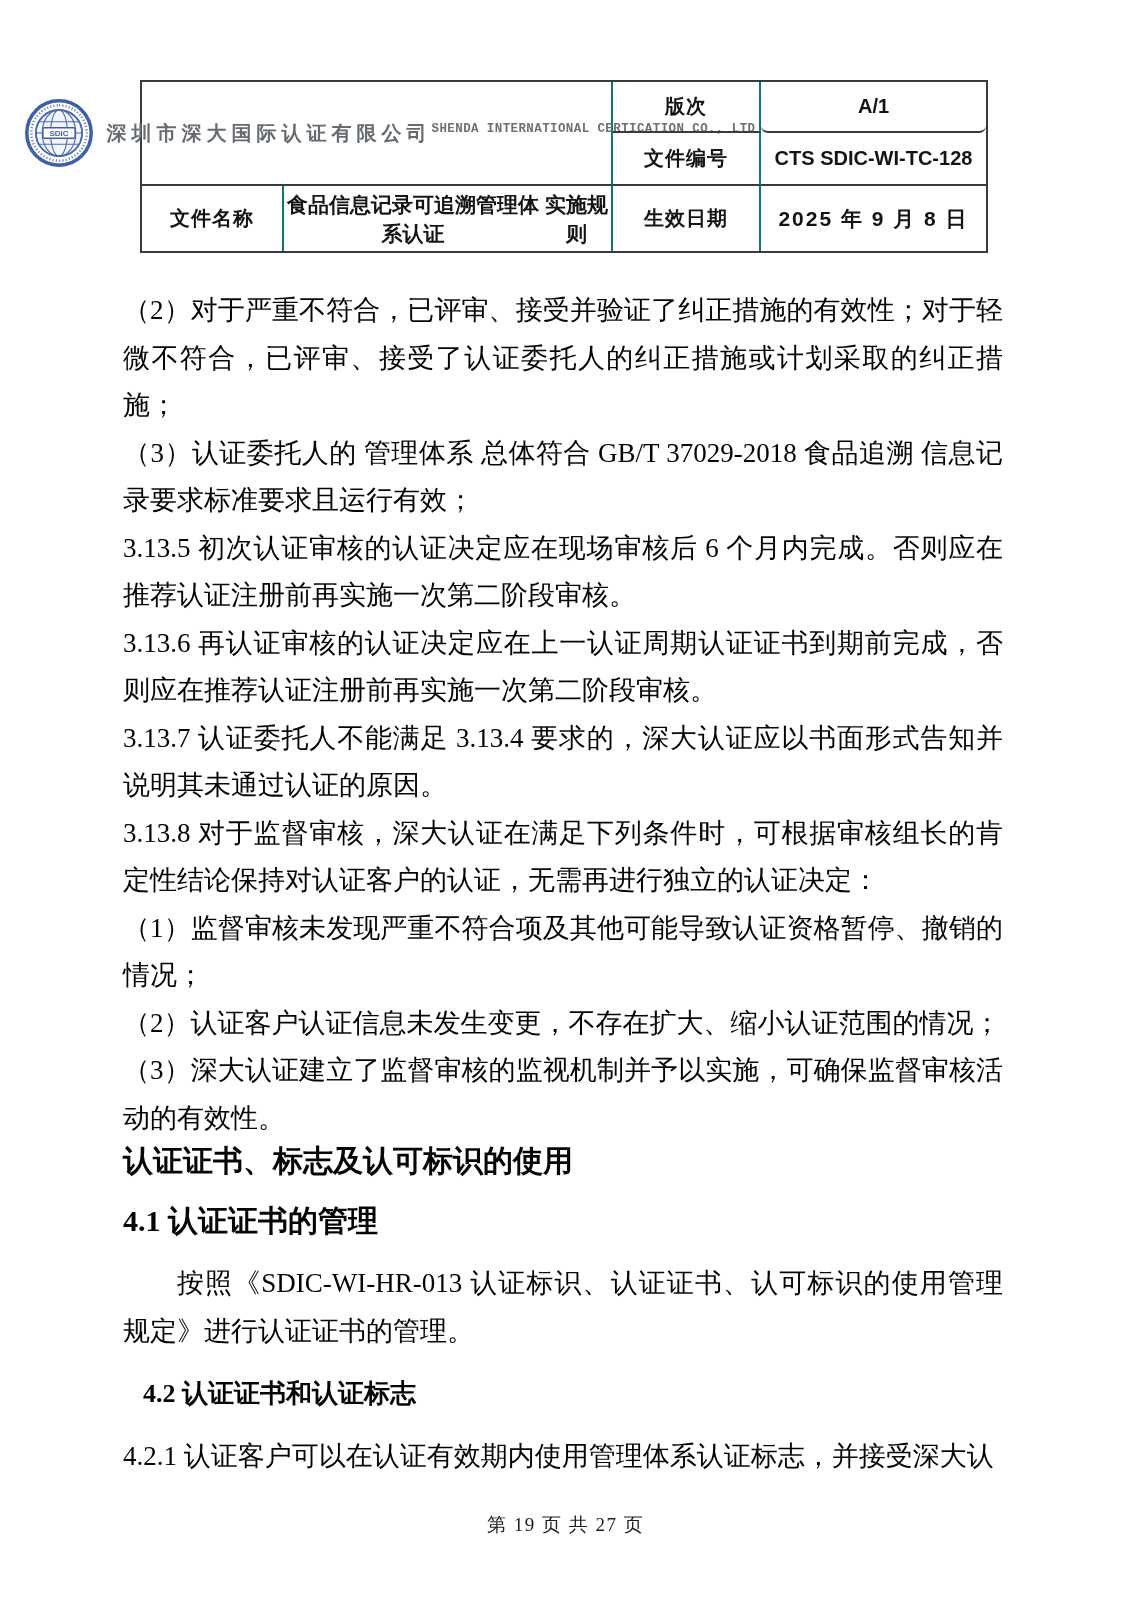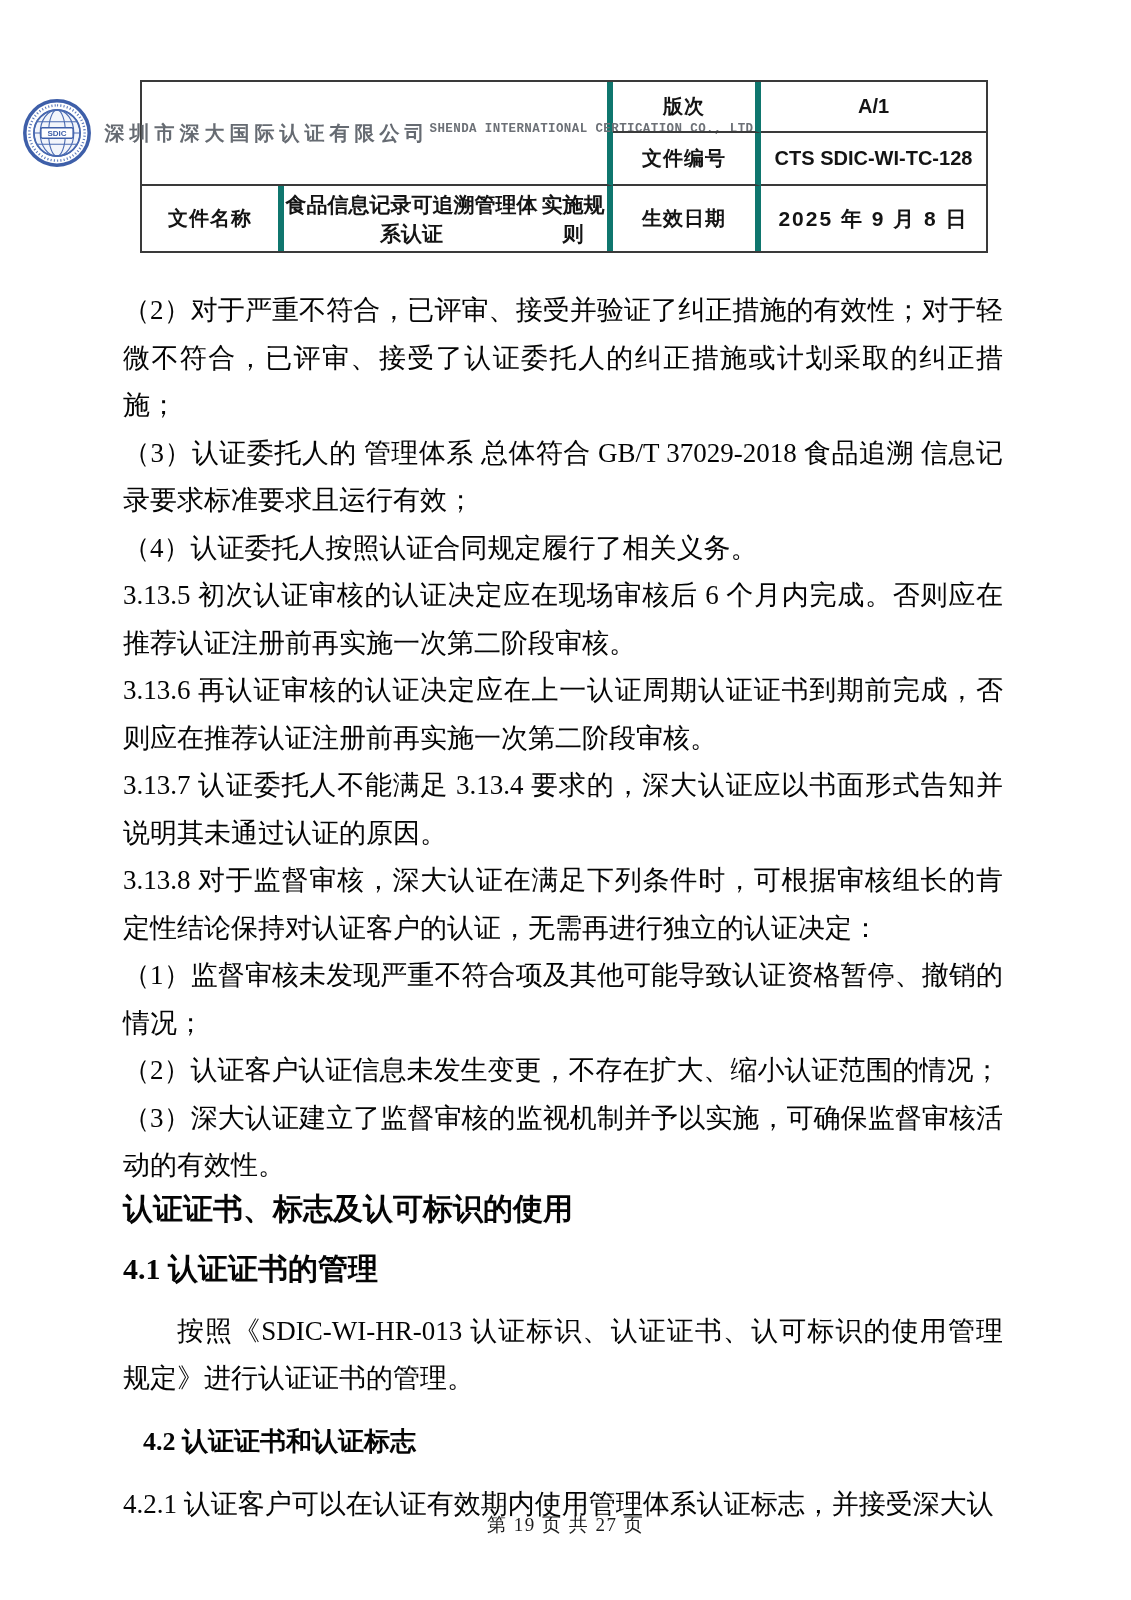--- a/index.html
+++ b/index.html
@@ -28,25 +28,25 @@
     background: #fff;
     font-family: "Liberation Sans", "DejaVu Sans", sans-serif;
   }
   .ht .cell {
     display: flex;
     align-items: center;
     justify-content: center;
     font-weight: 700;
     color: #141414;
   }
-  .br { border-right: 6px solid #0f766e; }
+  .br { border-right: 2px solid #0f766e; }
   .bb { border-bottom: 2px solid #3a3a3a; }
   .cell-logo { grid-area: 1 / 1 / 3 / 3; justify-content: flex-start; padding-left: 26px; gap: 13px; }
   .cell-ver-l { grid-area: 1 / 3 / 2 / 4; }
-  .cell-ver-v { grid-area: 1 / 4 / 2 / 5; }
+  .cell-ver-v { grid-area: 1 / 4 / 2 / 5; border-radius: 7px; }
   .cell-num-l { grid-area: 2 / 3 / 3 / 4; }
   .cell-num-v { grid-area: 2 / 4 / 3 / 5; }
   .cell-name-l { grid-area: 3 / 1 / 4 / 2; }
   .cell-name-v { grid-area: 3 / 2 / 4 / 3; flex-direction: row; line-height: 29px; }
   .cell-date-l { grid-area: 3 / 3 / 4 / 4; }
   .cell-date-v { grid-area: 3 / 4 / 4 / 5; }
   .hlabel { font-size: 20px; letter-spacing: 1px; }
   .hvalue { font-size: 20px; }
   .doc-title-line { font-size: 21px; font-weight: 700; text-align: center; }
   .date-value { font-size: 21px; letter-spacing: 2px; }
@@ -159,21 +159,20 @@
       <span class="doc-title-line">实施规则</span>
     </div>
 
     <div class="cell cell-date-l br hlabel">生效日期</div>
     <div class="cell cell-date-v date-value">2025 年 9 月 8 日</div>
   </div>
 
   <div class="content">
     <p class="para">（2）对于严重不符合，已评审、接受并验证了纠正措施的有效性；对于轻微不符合，已评审、接受了认证委托人的纠正措施或计划采取的纠正措施；</p>
     <p class="para">（3）认证委托人的 管理体系 总体符合 GB/T 37029-2018 食品追溯 信息记录要求标准要求且运行有效；</p>
-    <p class="para">（4）认证委托人按照认证合同规定履行了相关义务。</p>
     <p class="para">3.13.5 初次认证审核的认证决定应在现场审核后 6 个月内完成。否则应在推荐认证注册前再实施一次第二阶段审核。</p>
     <p class="para">3.13.6 再认证审核的认证决定应在上一认证周期认证证书到期前完成，否则应在推荐认证注册前再实施一次第二阶段审核。</p>
     <p class="para">3.13.7 认证委托人不能满足 3.13.4 要求的，深大认证应以书面形式告知并说明其未通过认证的原因。</p>
     <p class="para">3.13.8 对于监督审核，深大认证在满足下列条件时，可根据审核组长的肯定性结论保持对认证客户的认证，无需再进行独立的认证决定：</p>
     <p class="para">（1）监督审核未发现严重不符合项及其他可能导致认证资格暂停、撤销的情况；</p>
     <p class="para">（2）认证客户认证信息未发生变更，不存在扩大、缩小认证范围的情况；</p>
     <p class="para">（3）深大认证建立了监督审核的监视机制并予以实施，可确保监督审核活动的有效性。</p>
     <h2 class="h1">认证证书、标志及认可标识的使用</h2>
     <h2 class="h2">4.1 认证证书的管理</h2>
     <p class="para p-indent">按照《SDIC-WI-HR-013 认证标识、认证证书、认可标识的使用管理规定》进行认证证书的管理。</p>

